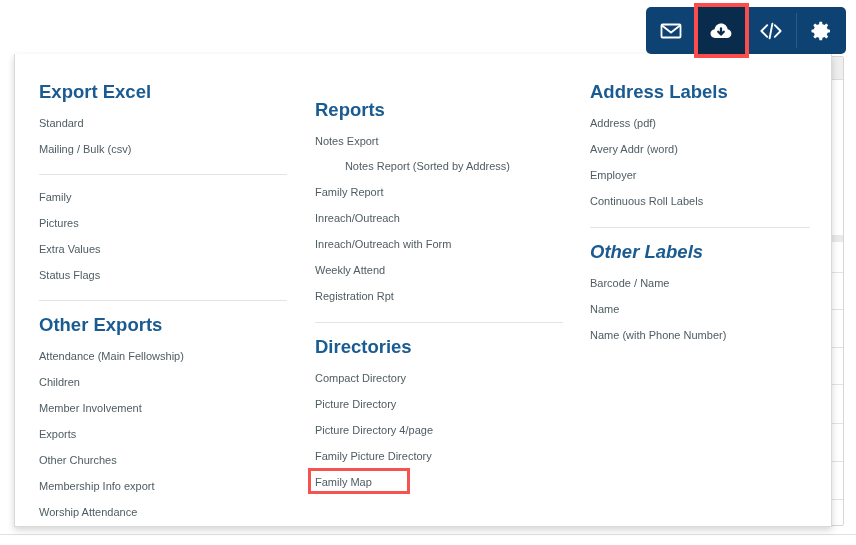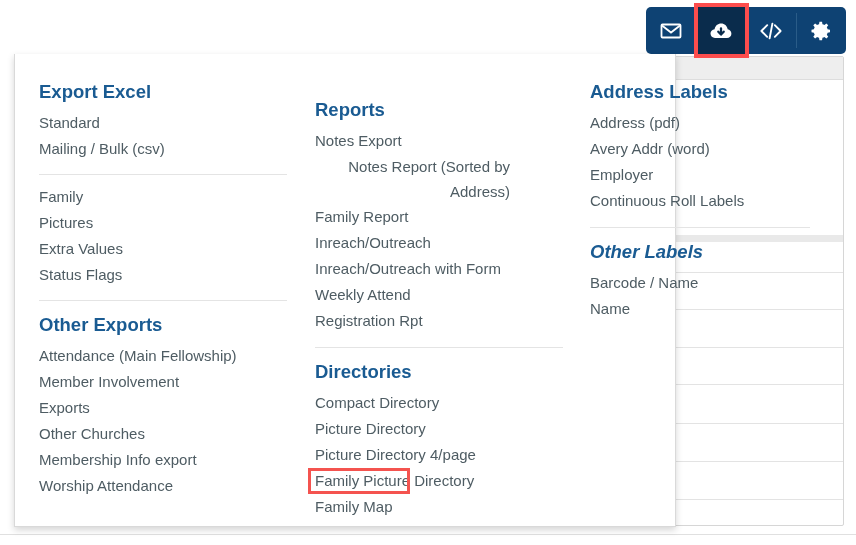--- a/index.html
+++ b/index.html
@@ -123,21 +123,21 @@
     box-sizing: border-box;
     z-index: 60;
     pointer-events: none;
   }
 
   
   #dropdown {
     position: absolute;
     left: 14px;
     top: 54px;
-    width: 662px;
+    width: 818px;
     height: 473px;
     background: #ffffff;
     border: 1px solid #d9d9d9;
     border-top: none;
     box-shadow: 0 3px 7px rgba(0,0,0,0.17);
     box-sizing: border-box;
     z-index: 50;
   }
   .columns {
     position: absolute;
@@ -154,21 +154,21 @@
   .group-title {
     color: #1a5b92;
     font-size: 18.5px;
     font-weight: bold;
     line-height: 22px;
     margin: 0;
     padding: 0;
   }
   .menu-item {
     color: #4e5c63;
-    font-size: 15px;
+    font-size: 11px;
     line-height: 26px;
     cursor: pointer;
     white-space: normal;
     position: relative;
   }
   .menu-item.wrap { line-height: 25px; text-align: right; }
   .divider {
     height: 1px;
     background: #e4e4e4;
     margin: 0;
@@ -262,20 +262,21 @@
 
       <div class="menu-item" style="margin-top:9px;">Family</div>
       <div class="menu-item">Pictures</div>
       <div class="menu-item">Extra Values</div>
       <div class="menu-item">Status Flags</div>
 
       <div class="divider" style="margin-top:12px; width:248px;"></div>
 
       <div class="group-title" style="margin-top:13px;">Other Exports</div>
       <div class="menu-item" style="margin-top:7px;">Attendance (Main Fellowship)</div>
+      <div class="menu-item">Children</div>
       <div class="menu-item">Member Involvement</div>
       <div class="menu-item">Exports</div>
       <div class="menu-item">Other Churches</div>
       <div class="menu-item">Membership Info export</div>
       <div class="menu-item">Worship Attendance</div>
     </div>
 
     <div class="col" id="col-mid">
       <div class="group-title" style="margin-top:45px;">Reports</div>
       <div class="menu-item" style="margin-top:7px;">Notes Export</div>
@@ -301,18 +302,19 @@
       <div class="menu-item" style="margin-top:7px;">Address (pdf)</div>
       <div class="menu-item">Avery Addr (word)</div>
       <div class="menu-item">Employer</div>
       <div class="menu-item">Continuous Roll Labels</div>
 
       <div class="divider" style="margin-top:13px; width:220px;"></div>
 
       <div class="group-title" style="margin-top:13px;font-style:italic;">Other Labels</div>
       <div class="menu-item" style="margin-top:7px;">Barcode / Name</div>
       <div class="menu-item">Name</div>
+      <div class="menu-item">Name (with Phone Number)</div>
     </div>
 
   </div>
 </div>
 
 <div id="familymap-highlight"></div>
 
 </body></html>

